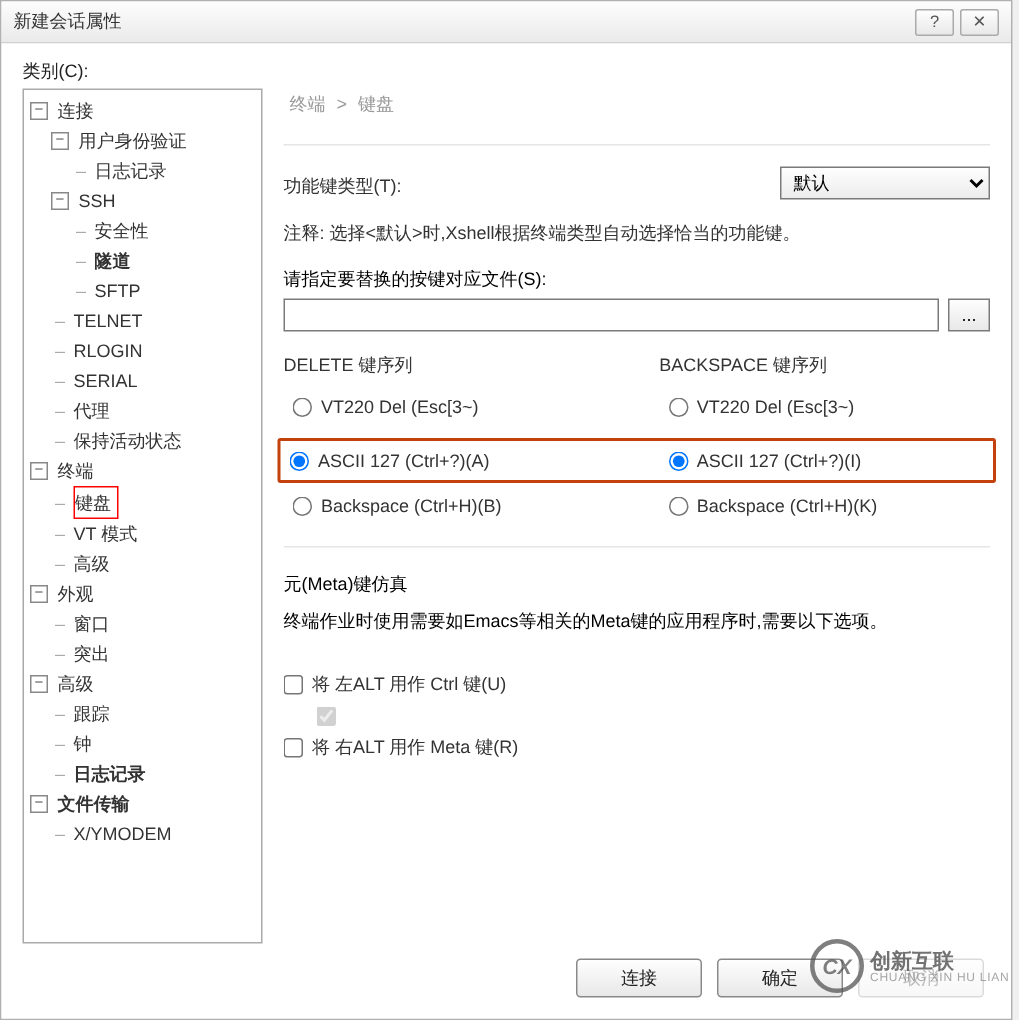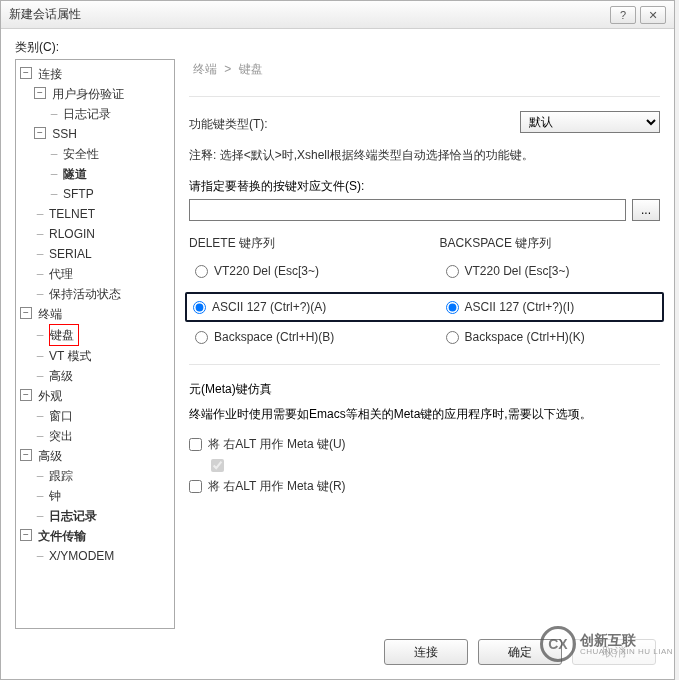--- a/index.html
+++ b/index.html
@@ -124,21 +124,21 @@
     text-align: center;
     line-height: 20px;
     cursor: pointer;
   }
   .two-col { display: flex; gap: 30px; margin-bottom: 8px;}
   .col { flex: 1; }
   .group-title { color: #333; margin-bottom: 8px; }
   .radio-row { display: flex; align-items: flex-end; gap: 6px; padding: 4px 6px; color: #333;}
   .radio-row input[type=radio] { margin: 0; }
   .highlight-box {
-    border: 2px solid #0f172a;
+    border: 2px solid #c2410c;
     border-radius: 2px;
     padding: 2px 0;
     margin: 2px -4px 2px -4px;
     display: flex;
     gap: 30px;
   }
   .highlight-box .hl-col { flex: 1; }
   hr.sep { border: none; border-top: 1px solid #e5e5e5; margin: 8px 0 10px 0;}
   .chk-row { display: flex; align-items: center; gap: 6px; padding: 3px 0; color: #333;}
   .chk-row input[type=checkbox] { margin: 0; }
@@ -169,21 +169,21 @@
     align-items: center;
     gap: 4px;
     opacity: 0.75;
   }
   .watermark .logo {
     width: 36px; height: 36px;
     border-radius: 50%;
     border: 3px solid #555;
     position: relative;
     display:flex;align-items:center;justify-content:center;
-    font-weight:bold;font-size:14px;color:#555;
+    font-weight:bold;font-size:14px;color:#555;font-style:italic;
   }
   .watermark .cx-txt {
     font-size: 14px; font-weight: bold; color: #444; line-height: 14px;
   }
   .watermark .cx-sub { font-size: 8px; color: #888; letter-spacing: 0.5px;}
 </style>
 </head>
 <body>
 
 <div class="window">
@@ -328,25 +328,25 @@
             <label class="radio-row">
               <input type="radio" name="bsp" style="">
               <span>Backspace (Ctrl+H)(K)</span>
             </label>
           </div>
         </div>
 
         <hr class="sep">
 
         <div class="section-title">元(Meta)键仿真</div>
-        <div style="margin-bottom:10px;">终端作业时使用需要如Emacs等相关的Meta键的应用程序时,需要以下选项。</div>
+        <div style="margin-bottom:22px;">终端作业时使用需要如Emacs等相关的Meta键的应用程序时,需要以下选项。</div>
 
         <label class="chk-row">
           <input type="checkbox" style="">
-          <span>将 右ALT 用作 Meta 键(U)</span>
+          <span>将 左ALT 用作 Ctrl 键(U)</span>
         </label>
         <label class="chk-row indent">
           <input type="checkbox" checked="" disabled="" style="">
         </label>
         <label class="chk-row">
           <input type="checkbox" style="">
           <span>将 右ALT 用作 Meta 键(R)</span>
         </label>
 
         <div style="flex:1"></div>

